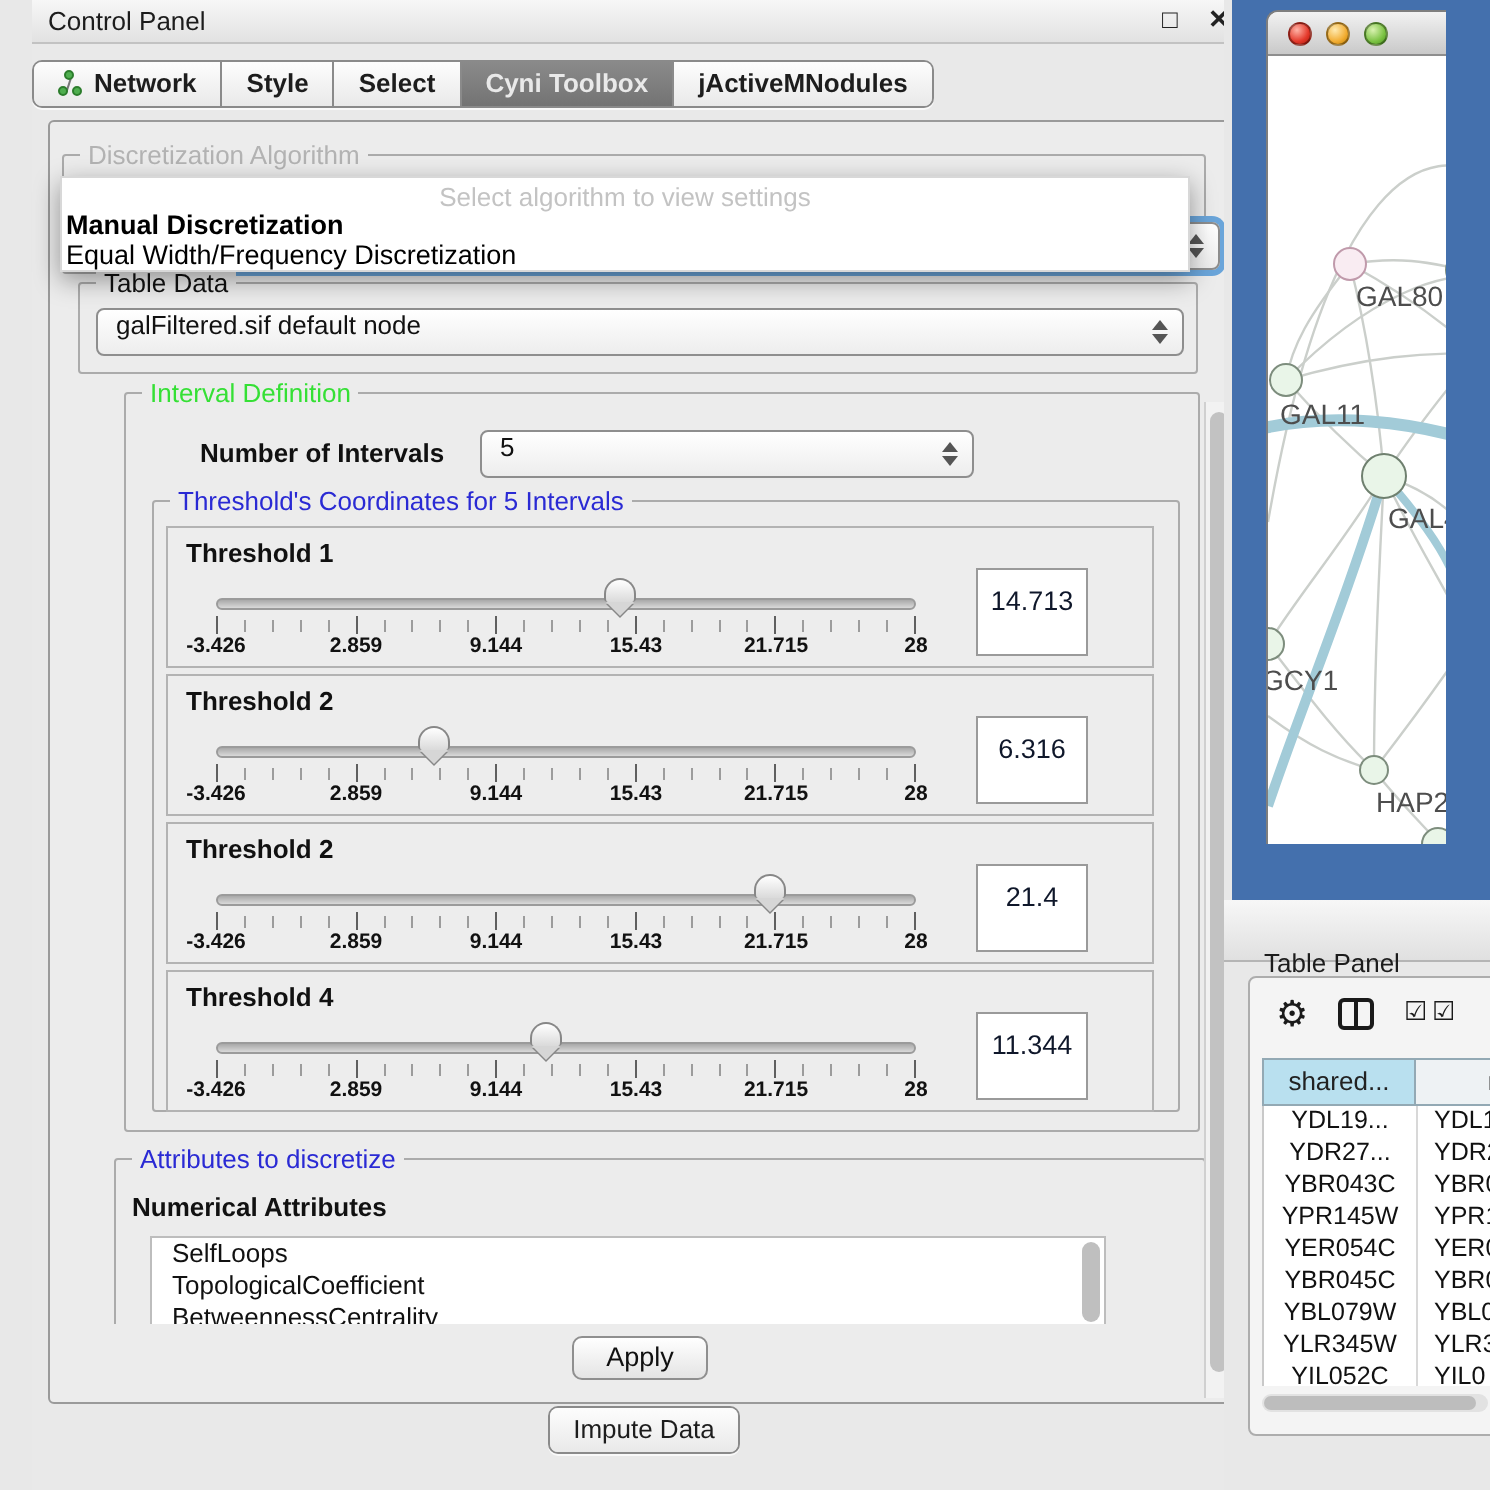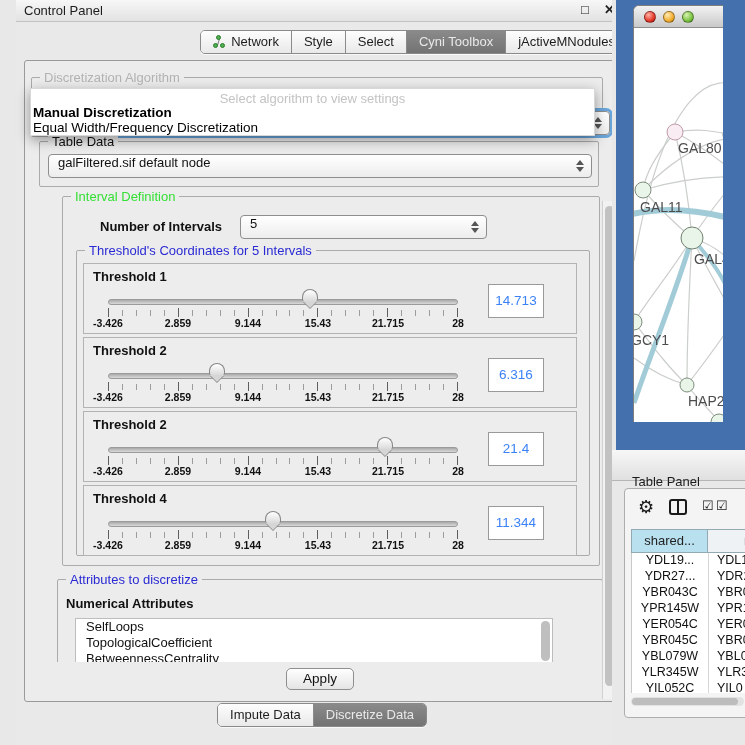--- a/index.html
+++ b/index.html
@@ -9,21 +9,21 @@
   
   #control-panel{position:absolute;left:0;top:0;width:612px;height:745px;background:#e9e9e9;margin-left:16px;}
   #cp-titlebar{position:absolute;left:0;top:0;width:612px;height:22px;
     background:linear-gradient(#f7f7f7,#e2e2e2);border-bottom:1px solid #c2c2c2;}
   #cp-title{position:absolute;left:8px;top:3px;font-size:13px;color:#1c1c1c;}
   .win-ic{position:absolute;top:2px;font-size:13px;color:#222;cursor:default;}
   #cp-float{left:565px;}
   #cp-close{left:588px;font-weight:bold;}
 
   
-  #cp-tabbar{position:absolute;left:0;top:30px;width:612px;display:flex;justify-content:flex-end;}
+  #cp-tabbar{position:absolute;left:0;top:30px;width:612px;display:flex;justify-content:flex-start;font-weight:bold;}
   .tabgroup{display:inline-flex;border:1px solid #8a8a8a;border-radius:5px;overflow:hidden;
     box-shadow:0 1px 0 rgba(255,255,255,.7);}
   .tab{padding:3px 12px 4px 12px;font-size:13px;color:#1d1d1d;
     background:linear-gradient(#fdfdfd,#e9e9e9);border-right:1px solid #8a8a8a;
     display:flex;align-items:center;gap:5px;white-space:nowrap;}
   .tab:last-child{border-right:none;}
   .tab.sel{background:linear-gradient(#8a8a8a,#737373);color:#e9e9e9;}
 
   
   #cp-frame{position:absolute;left:8px;top:60px;width:592px;height:642px;
@@ -72,22 +72,22 @@
   .ticks-minor{position:absolute;left:24px;top:46px;width:350px;height:6px;
     background:repeating-linear-gradient(90deg,#9c9c9c 0,#9c9c9c 1px,transparent 1px,transparent 4%);
     border-right:1px solid #9c9c9c;}
   .ticks-major{position:absolute;left:24px;top:44px;width:350px;height:9px;
     background:repeating-linear-gradient(90deg,#5f5f5f 0,#5f5f5f 1px,transparent 1px,transparent 20%);
     border-right:1px solid #5f5f5f;}
   .tlabels{position:absolute;left:24px;top:53px;width:350px;height:13px;}
   .tlabels span{position:absolute;transform:translateX(-50%);font-size:10.5px;font-weight:bold;color:#111;white-space:nowrap;}
   .tlabels .t0{left:0%;} .tlabels .t1{left:20%;} .tlabels .t2{left:40%;}
   .tlabels .t3{left:60%;} .tlabels .t4{left:80%;} .tlabels .t5{left:100%;}
-  .valbox{position:absolute;left:404px;top:20px;width:56px;height:34px;background:#fff;
-    border:1px solid #9a9a9a;font-size:13.5px;color:#3b82f6;text-align:center;line-height:32px;}
+  .valbox{position:absolute;left:404px;top:20px;width:56px;height:44px;background:#fff;
+    border:1px solid #9a9a9a;font-size:13.5px;color:#0f172a;text-align:center;line-height:32px;}
 
   .boldlabel{font-weight:bold;font-size:13px;color:#111;position:absolute;white-space:nowrap;}
 
   
   #attr-list{position:absolute;left:50px;top:557px;width:478px;height:46px;background:#fff;
     border:1px solid #bdbdbd;overflow:hidden;font-size:13px;color:#111;}
   #attr-list .li{padding-left:10px;line-height:16px;white-space:nowrap;}
   #attr-scroll{position:absolute;left:516px;top:560px;width:9px;height:40px;background:#bfbfbf;border-radius:5px;}
 
   
@@ -312,23 +312,20 @@
 
     <div id="main-scroll">
       <div class="sthumb"></div>
     </div>
   </div>
 
   <div id="cp-bottombar">
     <div class="tabgroup">
       <div class="tab">
           <span>Impute Data</span>
-        </div>
-      <div class="tab sel">
-          <span>Discretize Data</span>
         </div>
     </div>
   </div>
 </div>
 
 <div id="right-region">
   <div id="net-blue"></div>
 
   <div id="mac-window">
     <div id="mac-titlebar">

